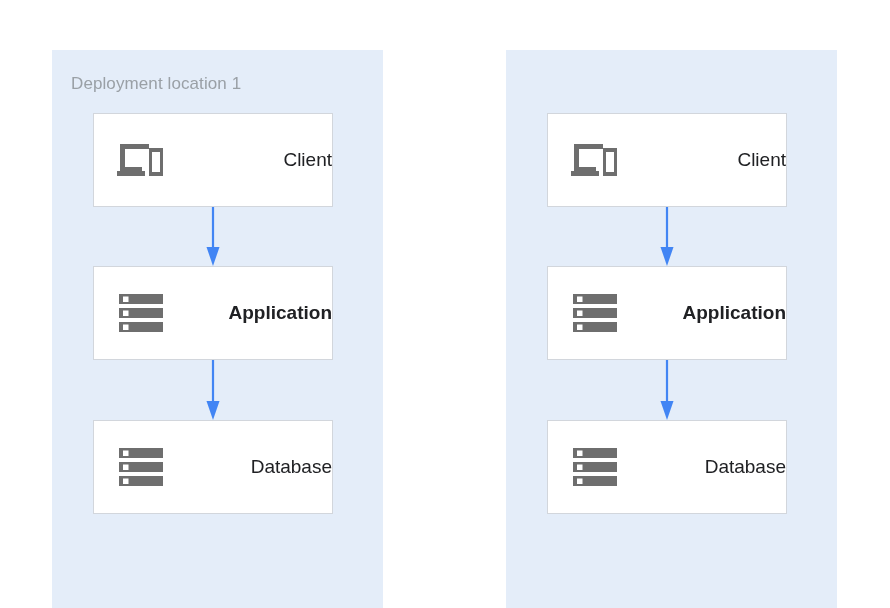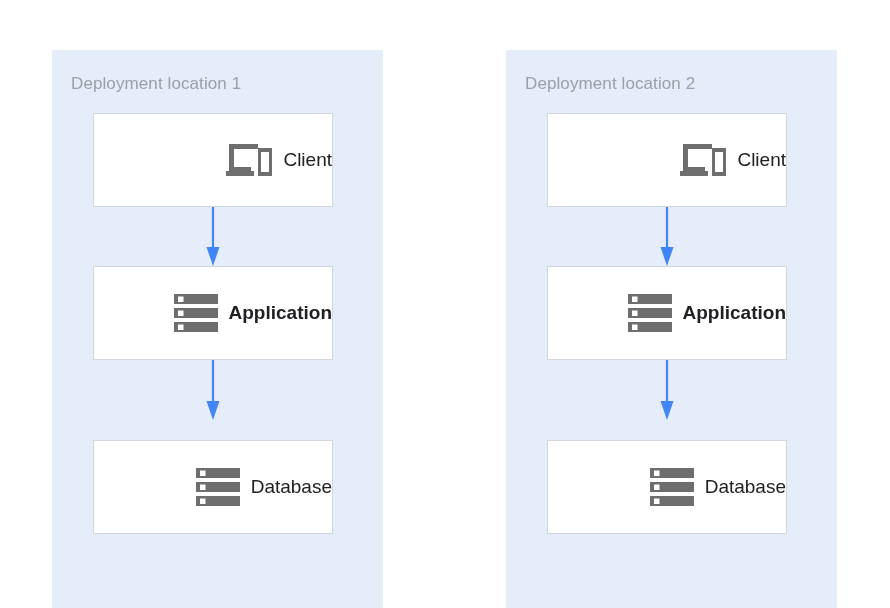--- a/index.html
+++ b/index.html
@@ -42,25 +42,25 @@
     position: absolute;
     left: 41px;
     width: 240px;
     height: 94px;
     background: #ffffff;
     border: 1px solid #d2d6dc;
     box-sizing: border-box;
     display: flex;
     flex-direction: row;
     align-items: center;
-    justify-content: flex-end;
+    justify-content: space-between;
   }
   .node-0 { top: 63px; }
   .node-1 { top: 216px; font-weight: bold; }
-  .node-2 { top: 370px; margin-top: 20px; }
+  .node-2 { top: 370px; }
   .node-icon {
     width: 54px;
     height: 54px;
     margin-left: 20px;
     margin-right: 6px;
     flex: 0 0 auto;
     display: flex;
     align-items: center;
     justify-content: center;
   }
@@ -138,21 +138,20 @@
           <rect x="6" y="4.5" width="5.5" height="5.5" fill="#ffffff"></rect>
           <rect x="6" y="18.5" width="5.5" height="5.5" fill="#ffffff"></rect>
           <rect x="6" y="32.5" width="5.5" height="5.5" fill="#ffffff"></rect>
         </svg>
       </div>
       <div class="node-label">Database</div>
     </div>
   </div>
 
   <div class="panel" id="panel-1">
-    <div class="panel-label">Deployment location 2</div>
 
     <div class="node node-0">
       <div class="node-icon">
         <svg width="50" height="40" viewBox="0 0 50 40" aria-hidden="true">
           <path d="M4 4 H33 V9 H9 V27 H26 V32 H4 Z" fill="#6e6e6e"></path>
           <rect x="1" y="31" width="28" height="5" fill="#6e6e6e"></rect>
           <path d="M33 8 H47 V36 H33 Z M36 12 H44 V32 H36 Z" fill="#6e6e6e" fill-rule="evenodd"></path>
         </svg>
       </div>
       <div class="node-label">Client</div>

